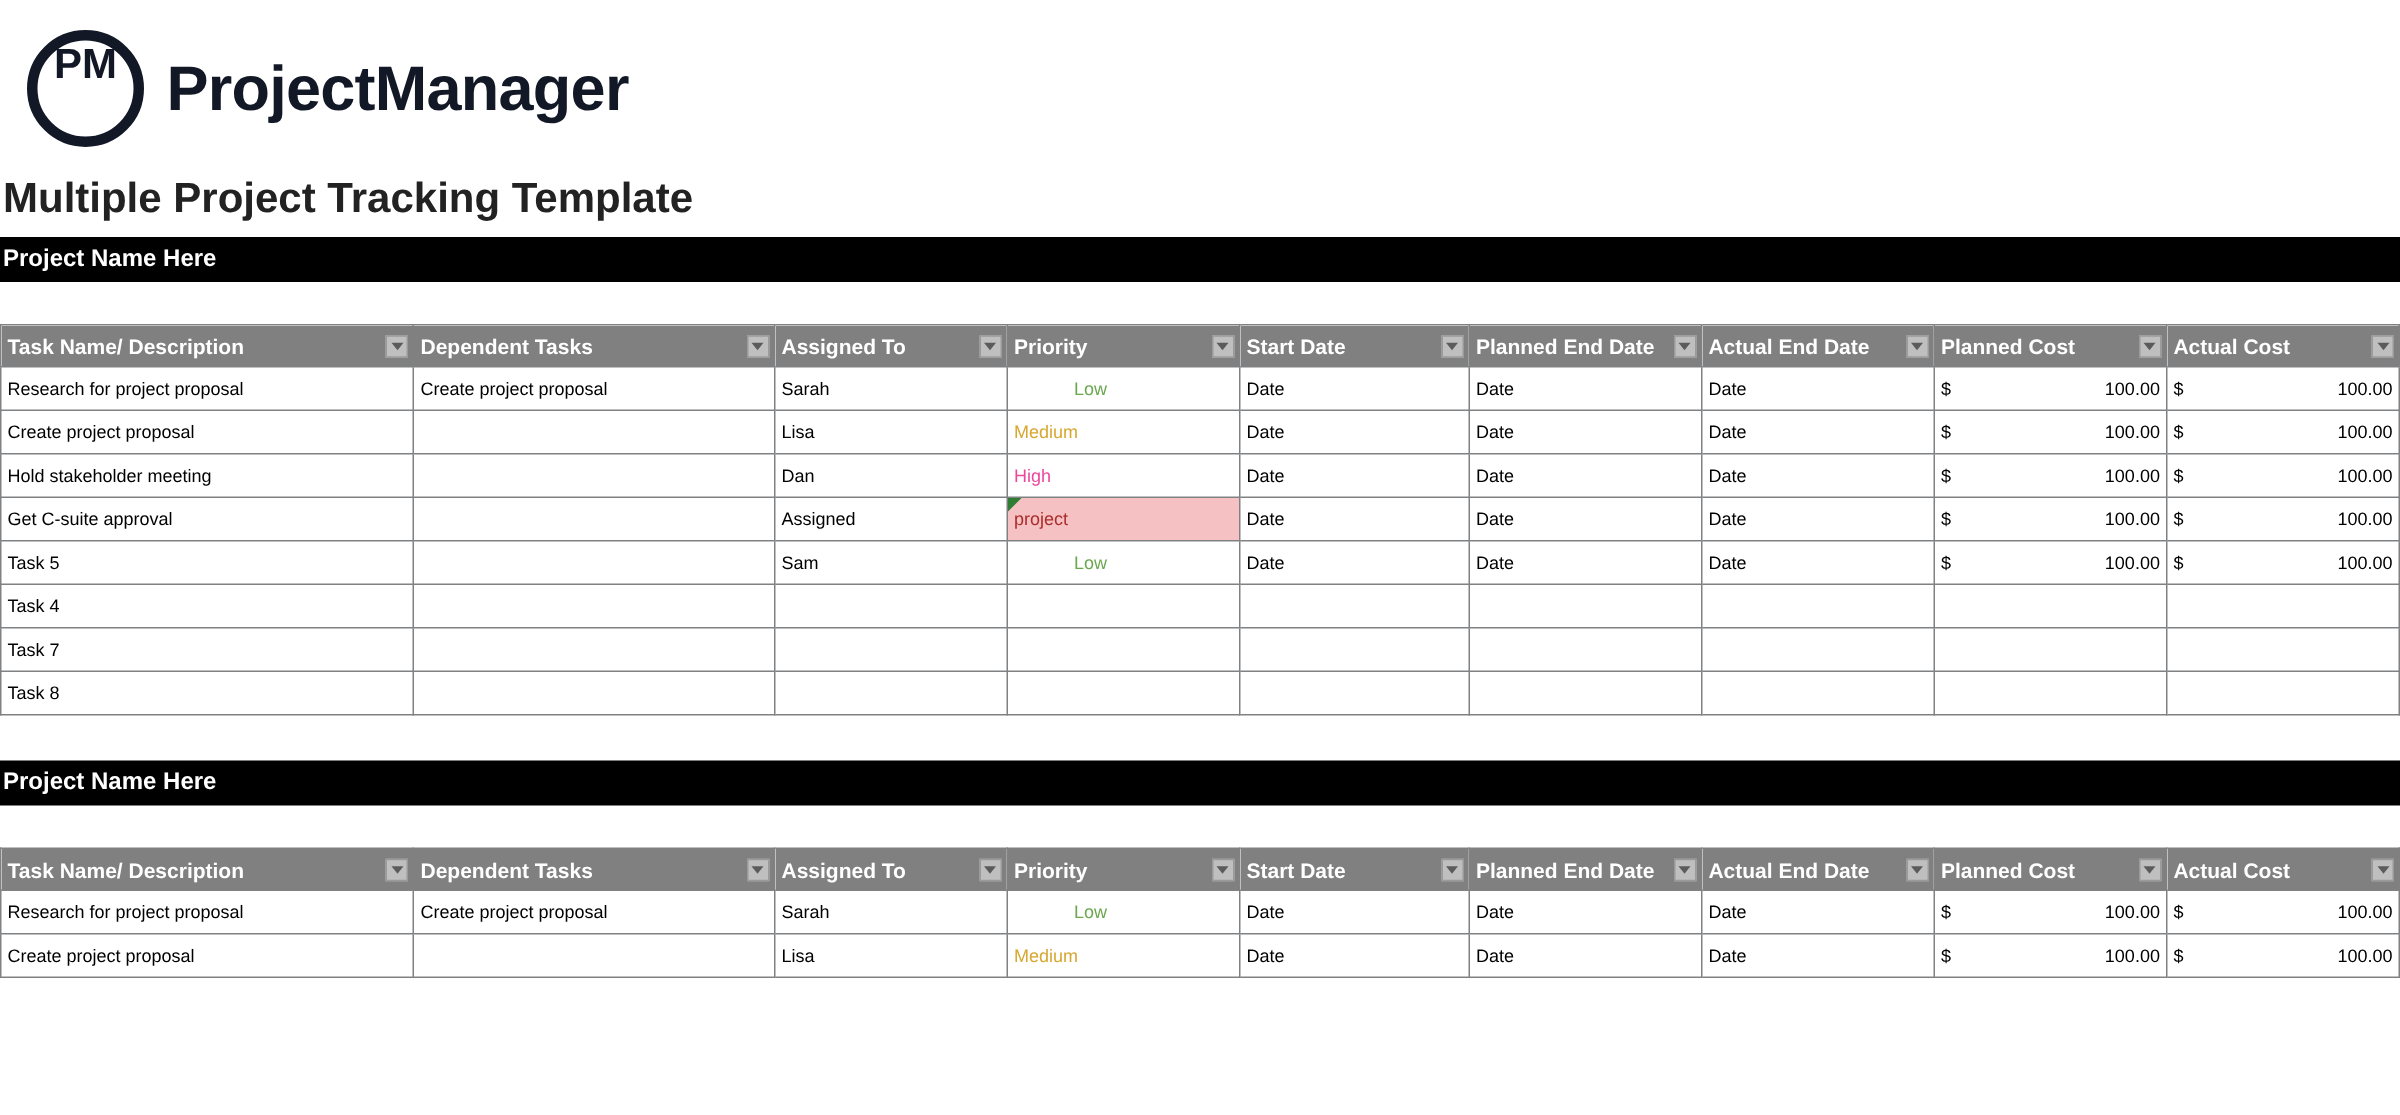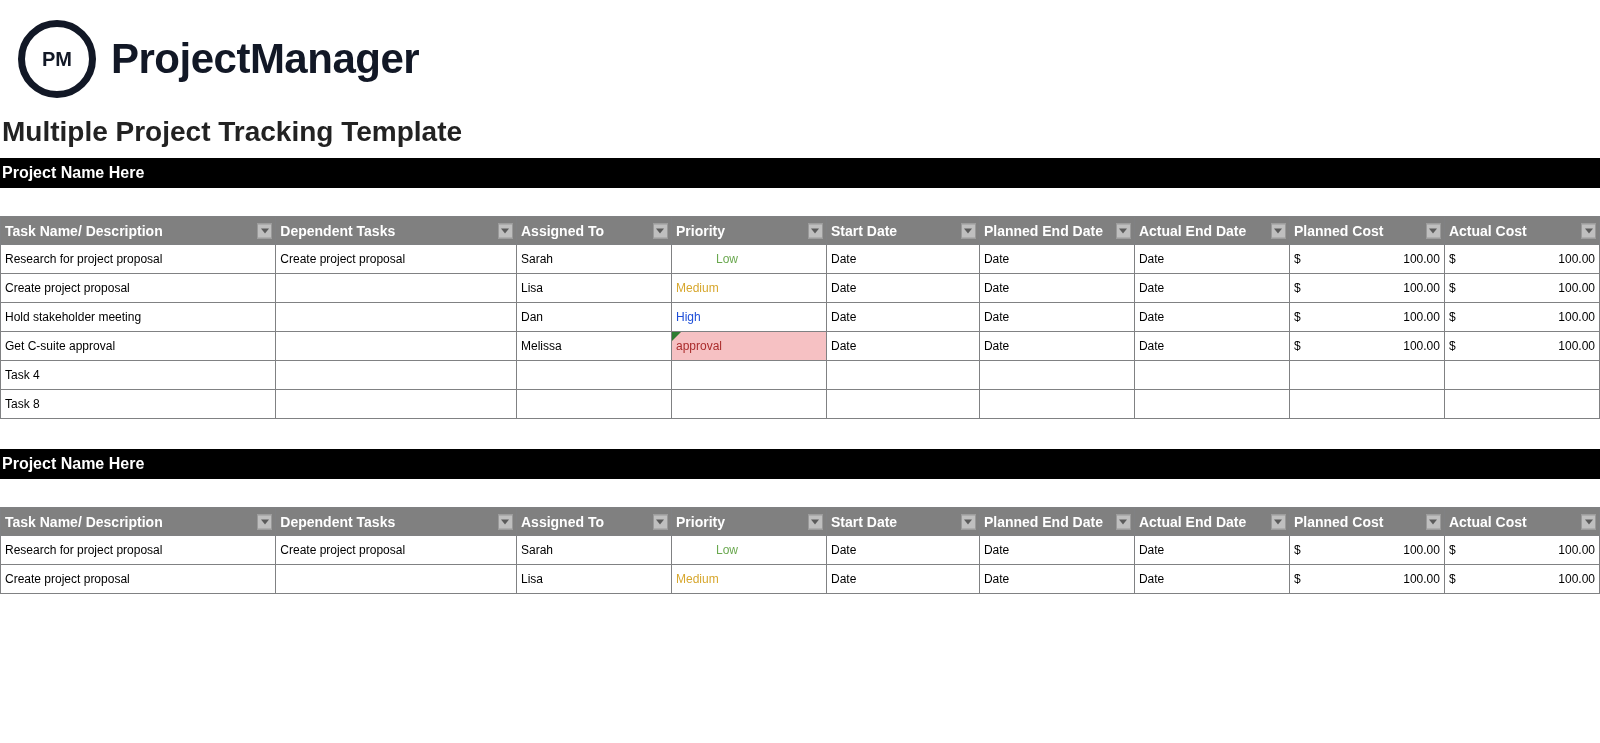--- a/index.html
+++ b/index.html
@@ -14,24 +14,24 @@
     display: flex;
     align-items: center;
     padding: 20px 0 10px 18px;
   }
   .logo-circle {
     width: 78px;
     height: 78px;
     border-radius: 50%;
     border: 7px solid #121826;
     display: flex;
-    align-items: center;
+    align-items: flex-start;
     justify-content: center;
     font-weight: 800;
-    font-size: 20px;
+    font-size: 28px;
     color: #121826;
     letter-spacing: 0;
     flex-shrink: 0;
   }
   .brand {
     font-size: 42px;
     font-weight: 800;
     color: #121826;
     margin-left: 15px;
     letter-spacing: -0.5px;
@@ -93,21 +93,21 @@
   }
   .filter-btn::after {
     content: "";
     width: 0; height: 0;
     border-left: 4px solid transparent;
     border-right: 4px solid transparent;
     border-top: 5px solid #5b5b5b;
   }
   .prio-low    { color: #6aa84f; margin-left: 40px; }
   .prio-med    { color: #d7a72e; }
-  .prio-high   { color: #1d4ed8; }
+  .prio-high   { color: #ec4899; }
   .prio-crit   { color: #aa2c2c; }
   .bg-crit     { background: #f6c1c3 !important; position: relative; }
   .bg-crit::before{
     content:"";
     position:absolute; left:0; top:0;
     width:0; height:0;
     border-top: 9px solid #2e7d32;
     border-right: 9px solid transparent;
   }
   .currency-cell {
@@ -227,40 +227,72 @@
         <td>
           <div class="currency-cell">
             <span>$</span>
             <span>100.00</span>
           </div>
         </td>
       </tr>
       <tr>
         <td>Get C-suite approval</td>
         <td></td>
-        <td>Melissa</td>
-        <td class="bg-crit"><span class="prio-crit">approval</span></td>
+        <td>Assigned</td>
+        <td class="bg-crit"><span class="prio-crit">project</span></td>
+        <td>Date</td>
+        <td>Date</td>
+        <td>Date</td>
+        <td>
+          <div class="currency-cell">
+            <span>$</span>
+            <span>100.00</span>
+          </div>
+        </td>
+        <td>
+          <div class="currency-cell">
+            <span>$</span>
+            <span>100.00</span>
+          </div>
+        </td>
+      </tr>
+      <tr>
+        <td>Task 5</td>
+        <td></td>
+        <td>Sam</td>
+        <td class=""><span class="prio-low">Low</span></td>
         <td>Date</td>
         <td>Date</td>
         <td>Date</td>
         <td>
           <div class="currency-cell">
             <span>$</span>
             <span>100.00</span>
           </div>
         </td>
         <td>
           <div class="currency-cell">
             <span>$</span>
             <span>100.00</span>
           </div>
         </td>
       </tr>
       <tr>
         <td>Task 4</td>
+        <td></td>
+        <td></td>
+        <td class=""><span class=""></span></td>
+        <td></td>
+        <td></td>
+        <td></td>
+        <td></td>
+        <td></td>
+      </tr>
+      <tr>
+        <td>Task 7</td>
         <td></td>
         <td></td>
         <td class=""><span class=""></span></td>
         <td></td>
         <td></td>
         <td></td>
         <td></td>
         <td></td>
       </tr>
       <tr>

